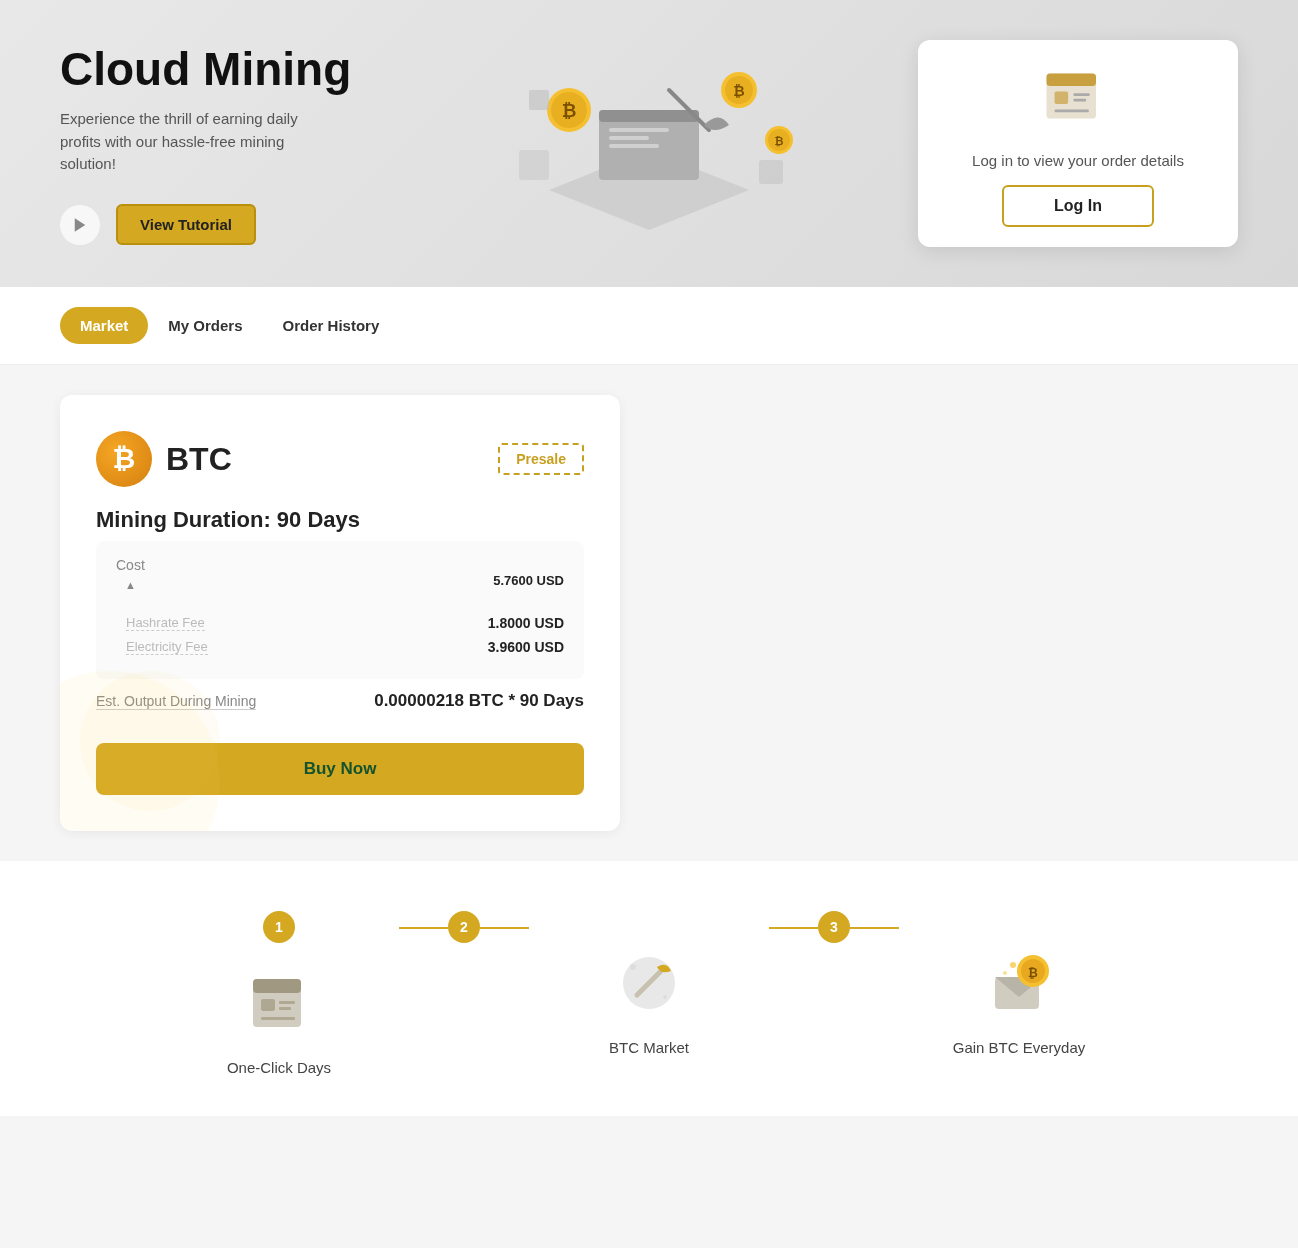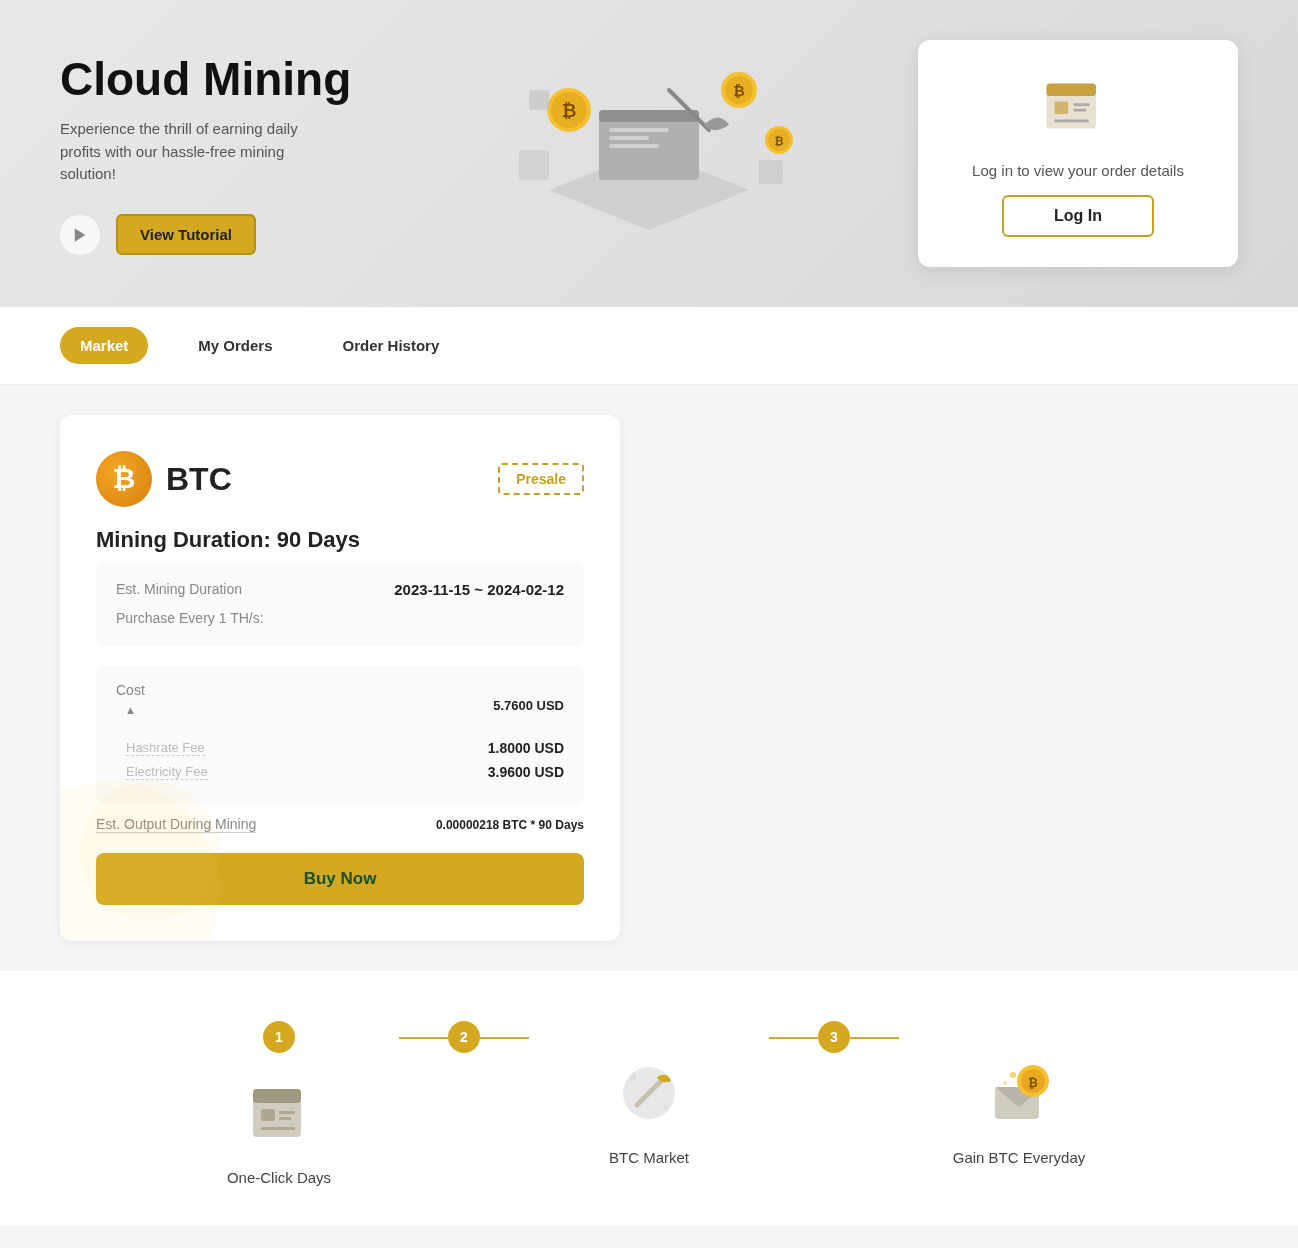--- a/index.html
+++ b/index.html
@@ -33,35 +33,35 @@
 
     
     .hero-illustration {
       position: absolute; left: 50%; top: 0; transform: translateX(-50%);
       width: 400px; height: 260px;
       display: flex; align-items: center; justify-content: center;
     }
 
     
     .login-card {
-      background: #fff; border-radius: 12px; padding: 30px 50px;
+      background: #fff; border-radius: 12px; padding: 20px 50px;
       box-shadow: 0 4px 20px rgba(0,0,0,0.1);
       display: flex; flex-direction: column; align-items: center;
       gap: 16px; min-width: 320px; z-index: 2;
     }
     .login-card-text { font-size: 15px; color: #555; }
     .login-btn {
       background: #fff; border: 2px solid #c8a020; color: #222;
       padding: 10px 50px; border-radius: 6px; font-size: 16px;
       font-weight: 600; cursor: pointer;
     }
 
     
     .tabs-section { background: #fff; padding: 20px 60px; border-bottom: 1px solid #eee; }
-    .tabs { display: flex; gap: 30px; align-items: center; }
+    .tabs { display: flex; align-items: center; }
     .tab {
       padding: 10px 20px; border-radius: 25px; font-size: 15px;
       font-weight: 600; cursor: pointer; background: transparent; border: none; color: #333;
     }
     .tab.active { background: #d4a820; color: #fff; }
 
     
     .main-content { padding: 30px 60px; background: #f5f5f5; }
 
     
@@ -94,23 +94,23 @@
     .detail-value { font-size: 15px; font-weight: 600; text-align: right; }
     .cost-section { background: #fafafa; border-radius: 8px; padding: 16px 20px; margin-bottom: 12px; }
     .cost-header { display: flex; align-items: center; gap: 6px; margin-bottom: 12px; flex-direction: column; }
     .cost-header-label { color: #888; font-size: 14px; }
     .cost-arrow { color: #888; font-size: 11px; }
     .cost-total { font-size: 13px; font-weight: 700; }
     .sub-fee-row { display: flex; justify-content: space-between; margin-bottom: 8px; padding-left: 10px; }
     .sub-fee-label { color: #bbb; font-size: 13px; border-bottom: 1px dashed #ccc; display: inline-block; }
     .sub-fee-value { font-size: 14px; font-weight: 600; }
 
-    .output-row { display: flex; justify-content: space-between; align-items: center; margin-bottom: 20px; gap: 15px; }
+    .output-row { display: flex; justify-content: space-between; align-items: center; margin-bottom: 32px; gap: 15px; }
     .output-label { color: #888; font-size: 14px; border-bottom: 1px solid #ccc; }
-    .output-value { font-size: 12px; font-weight: 700; }
+    .output-value { font-size: 17px; font-weight: 700; }
 
     .buy-btn {
       width: 100%; padding: 16px; background: #d4a820; color: #14532d;
       border: none; border-radius: 8px; font-size: 17px; font-weight: 700;
       cursor: pointer;
     }
 
     
     .deco-circle {
       position: absolute; bottom: -60px; left: -60px;
@@ -223,29 +223,20 @@
       <div style="display:flex;align-items:center;">
         <div class="btc-logo">₿</div>
         <span class="btc-name">BTC</span>
       </div>
       <div class="presale-badge">Presale</div>
     </div>
 
     <div class="mining-duration">Mining Duration: 90 Days</div>
 
     
-    <div class="detail-section">
-      <div class="detail-row">
-        <span class="detail-label">Est. Mining Duration</span>
-        <span class="detail-value">2023-11-15 ~ 2024-02-12</span>
-      </div>
-      <div class="detail-row">
-        <span class="detail-label">Purchase Every 1 TH/s:</span>
-      </div>
-    </div>
 
     
     <div class="cost-section">
       <div style="display:flex;justify-content:space-between;align-items:center;margin-bottom:12px;">
         <div class="cost-header">
           <span class="cost-header-label">Cost</span>
           <span class="cost-arrow">▲</span>
         </div>
         <span class="cost-total">5.7600 USD</span>
       </div>

